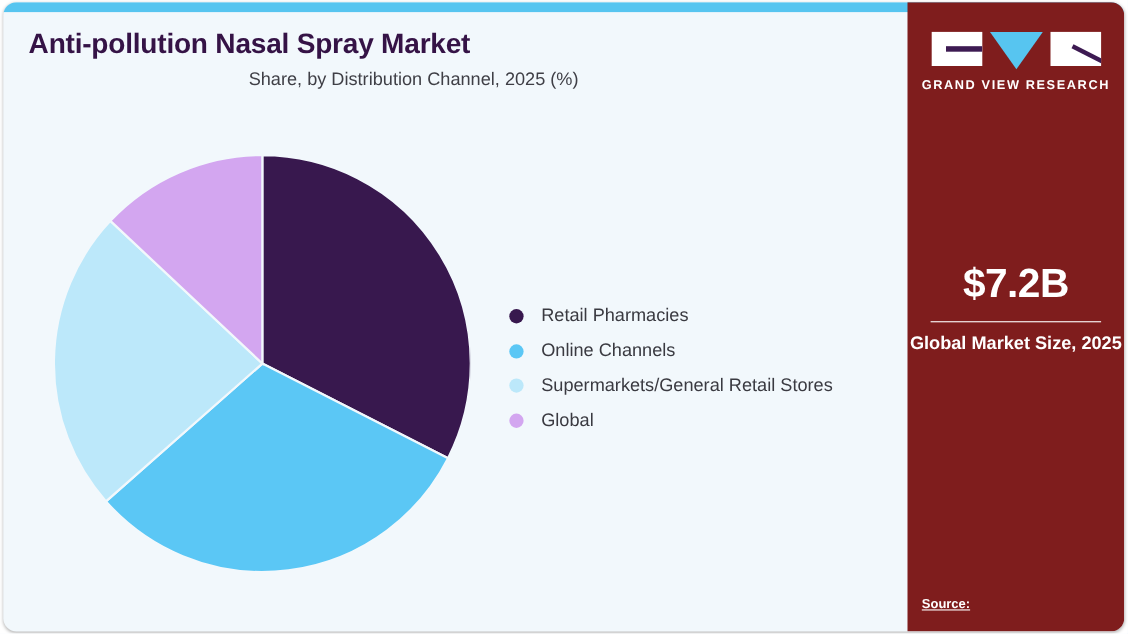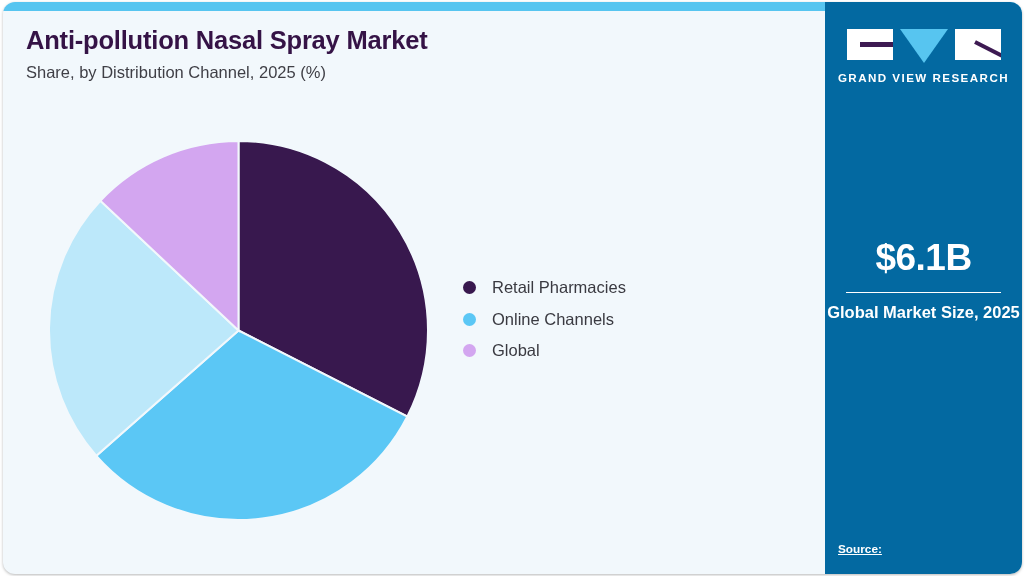--- a/index.html
+++ b/index.html
@@ -58,20 +58,21 @@
     letter-spacing: -0.2px;
     line-height: 1.16;
     margin: 0;
   }
   .chart-subtitle {
     font-size: 16.5px;
     font-weight: normal;
     color: #3f3f46;
     margin: 7px 0 0 0;
     line-height: 1.2;
+    text-align: center;
   }
 
   
   .pie-wrap {
     position: absolute;
     left: 46px;
     top: 139px;
     width: 379px;
     height: 379px;
   }
@@ -102,21 +103,21 @@
     white-space: nowrap;
   }
 
   
   .side-panel {
     position: absolute;
     right: 0;
     top: 0;
     width: 197px;
     height: 572px;
-    background: #0369a1;
+    background: #7f1d1d;
   }
 
   
   .logo-block {
     position: absolute;
     left: 0;
     top: 27px;
     width: 100%;
     text-align: center;
   }
@@ -244,38 +245,42 @@
     <div class="legend" id="legend">
         <div class="legend-row">
           <span class="legend-dot" style="background: rgb(56, 24, 78);"></span>
           <span class="legend-label">Retail Pharmacies</span>
         </div>
         <div class="legend-row">
           <span class="legend-dot" style="background: rgb(91, 199, 245);"></span>
           <span class="legend-label">Online Channels</span>
         </div>
         <div class="legend-row">
+          <span class="legend-dot" style="background: rgb(188, 232, 250);"></span>
+          <span class="legend-label">Supermarkets/General Retail Stores</span>
+        </div>
+        <div class="legend-row">
           <span class="legend-dot" style="background: rgb(211, 166, 240);"></span>
           <span class="legend-label">Global</span>
         </div>
       </div>
 
     <div class="side-panel">
 
       <div class="logo-block">
         <div class="logo-marks">
           <span class="logo-g"></span>
           <span class="logo-v"></span>
           <span class="logo-r"></span>
         </div>
         <div class="logo-word">GRAND VIEW RESEARCH</div>
       </div>
 
       <div class="stat-block">
-        <div class="stat-value">$6.1B</div>
+        <div class="stat-value">$7.2B</div>
         <div class="stat-rule"></div>
         <div class="stat-caption">Global Market Size, 2025</div>
       </div>
 
       <div class="source-block">
         <div class="source-label">Source:</div>
       </div>
 
     </div>
   </div>

